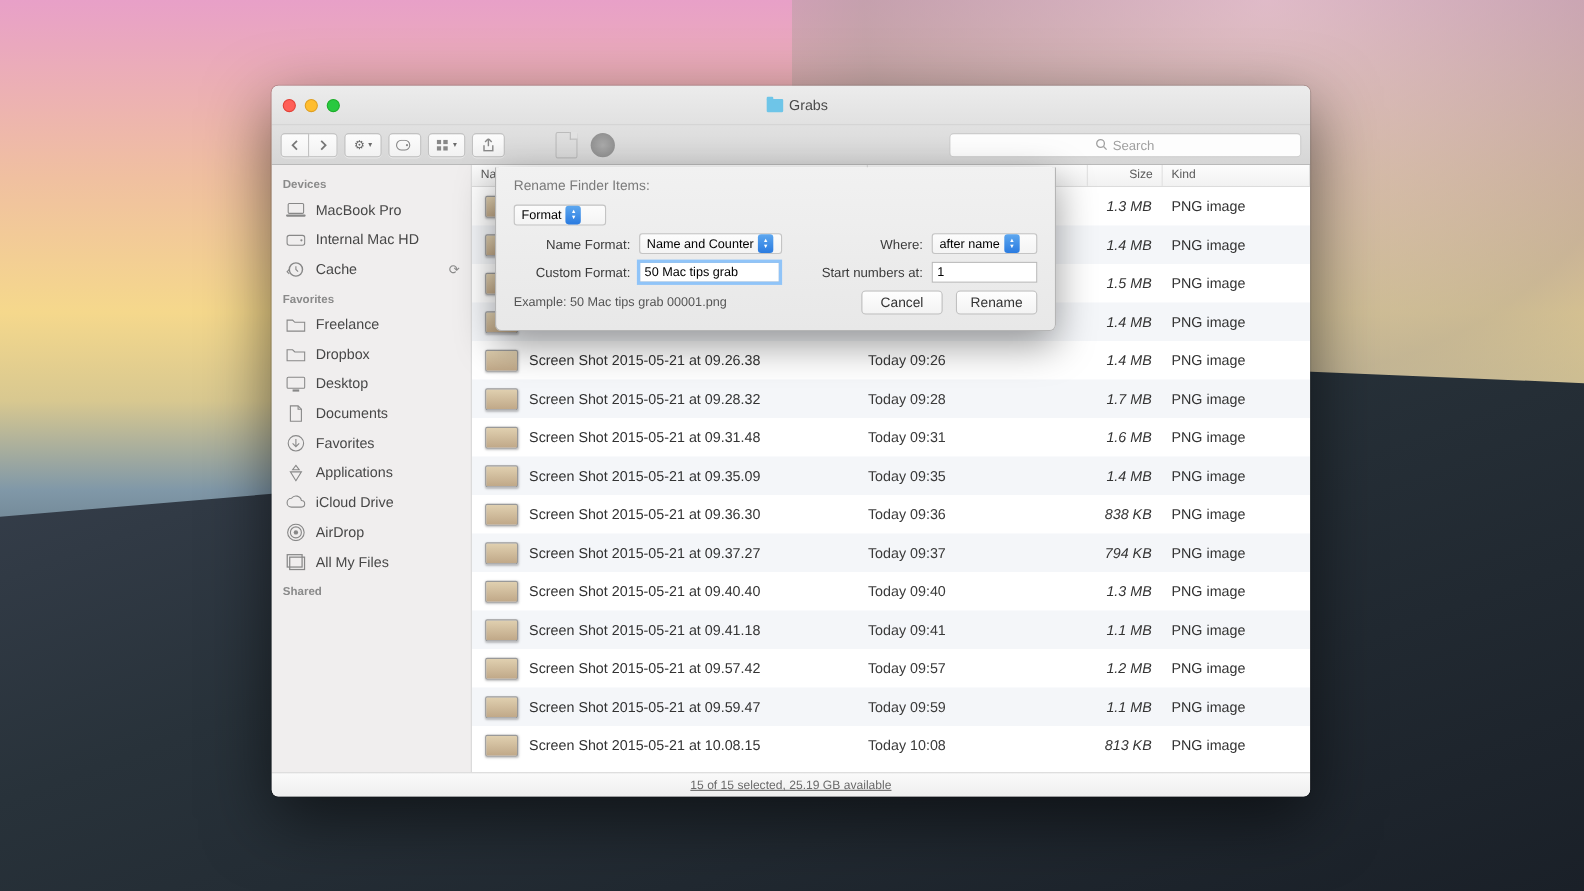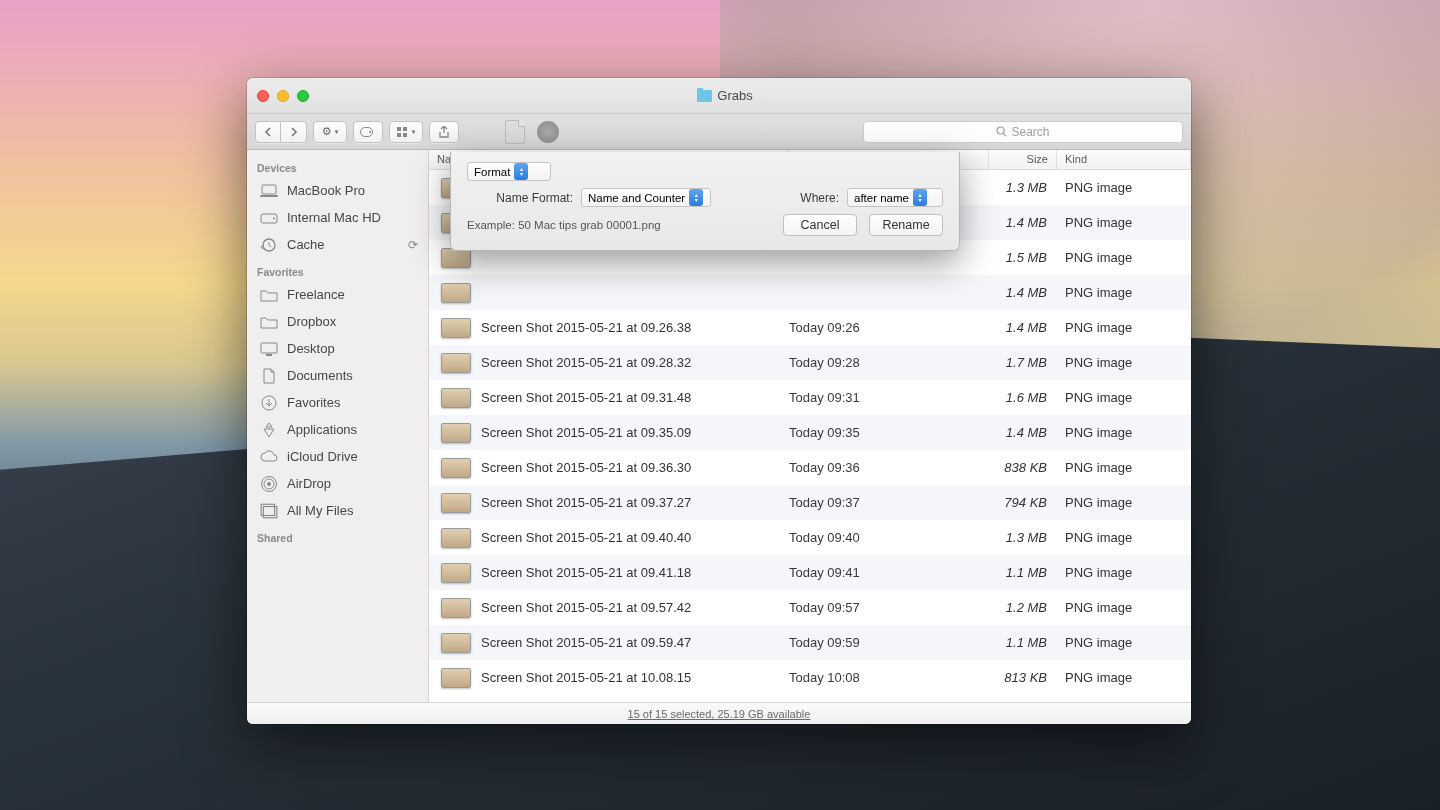--- a/index.html
+++ b/index.html
@@ -353,37 +353,45 @@
             <div class="kind">PNG image</div>
           </div>
         </div>
     </div>
   </div>
 
   <div class="statusbar">15 of 15 selected, 25.19 GB available</div>
 </div>
 
 <div class="dialog">
+  <div class="dlg-title">Rename Finder Items:</div>
   <div class="dlg-row">
     <div class="sel" style="width:84px;">
       <span>Format</span>
       <span class="sel-arrows">▴<br>▾</span>
     </div>
   </div>
   <div class="dlg-row">
     <div class="dlg-label" style="width:106px;">Name Format:</div>
     <div class="sel" style="width:130px;">
       <span>Name and Counter</span>
       <span class="sel-arrows">▴<br>▾</span>
     </div>
     <div style="flex:1"></div>
     <div class="dlg-label">Where:</div>
     <div class="sel" style="width:96px;">
       <span>after name</span>
       <span class="sel-arrows">▴<br>▾</span>
     </div>
   </div>
+  <div class="dlg-row">
+    <div class="dlg-label" style="width:106px;">Custom Format:</div>
+    <input class="txt-input focused" style="width: 128px;" value="50 Mac tips grab ">
+    <div style="flex:1"></div>
+    <div class="dlg-label">Start numbers at:</div>
+    <input class="txt-input" style="width: 96px;" value="1">
+  </div>
   <div class="dlg-btns">
     <div class="dlg-example">Example: 50 Mac tips grab 00001.png</div>
     <button class="pbtn">Cancel</button>
     <button class="pbtn">Rename</button>
   </div>
 </div>
 
 </body></html>

